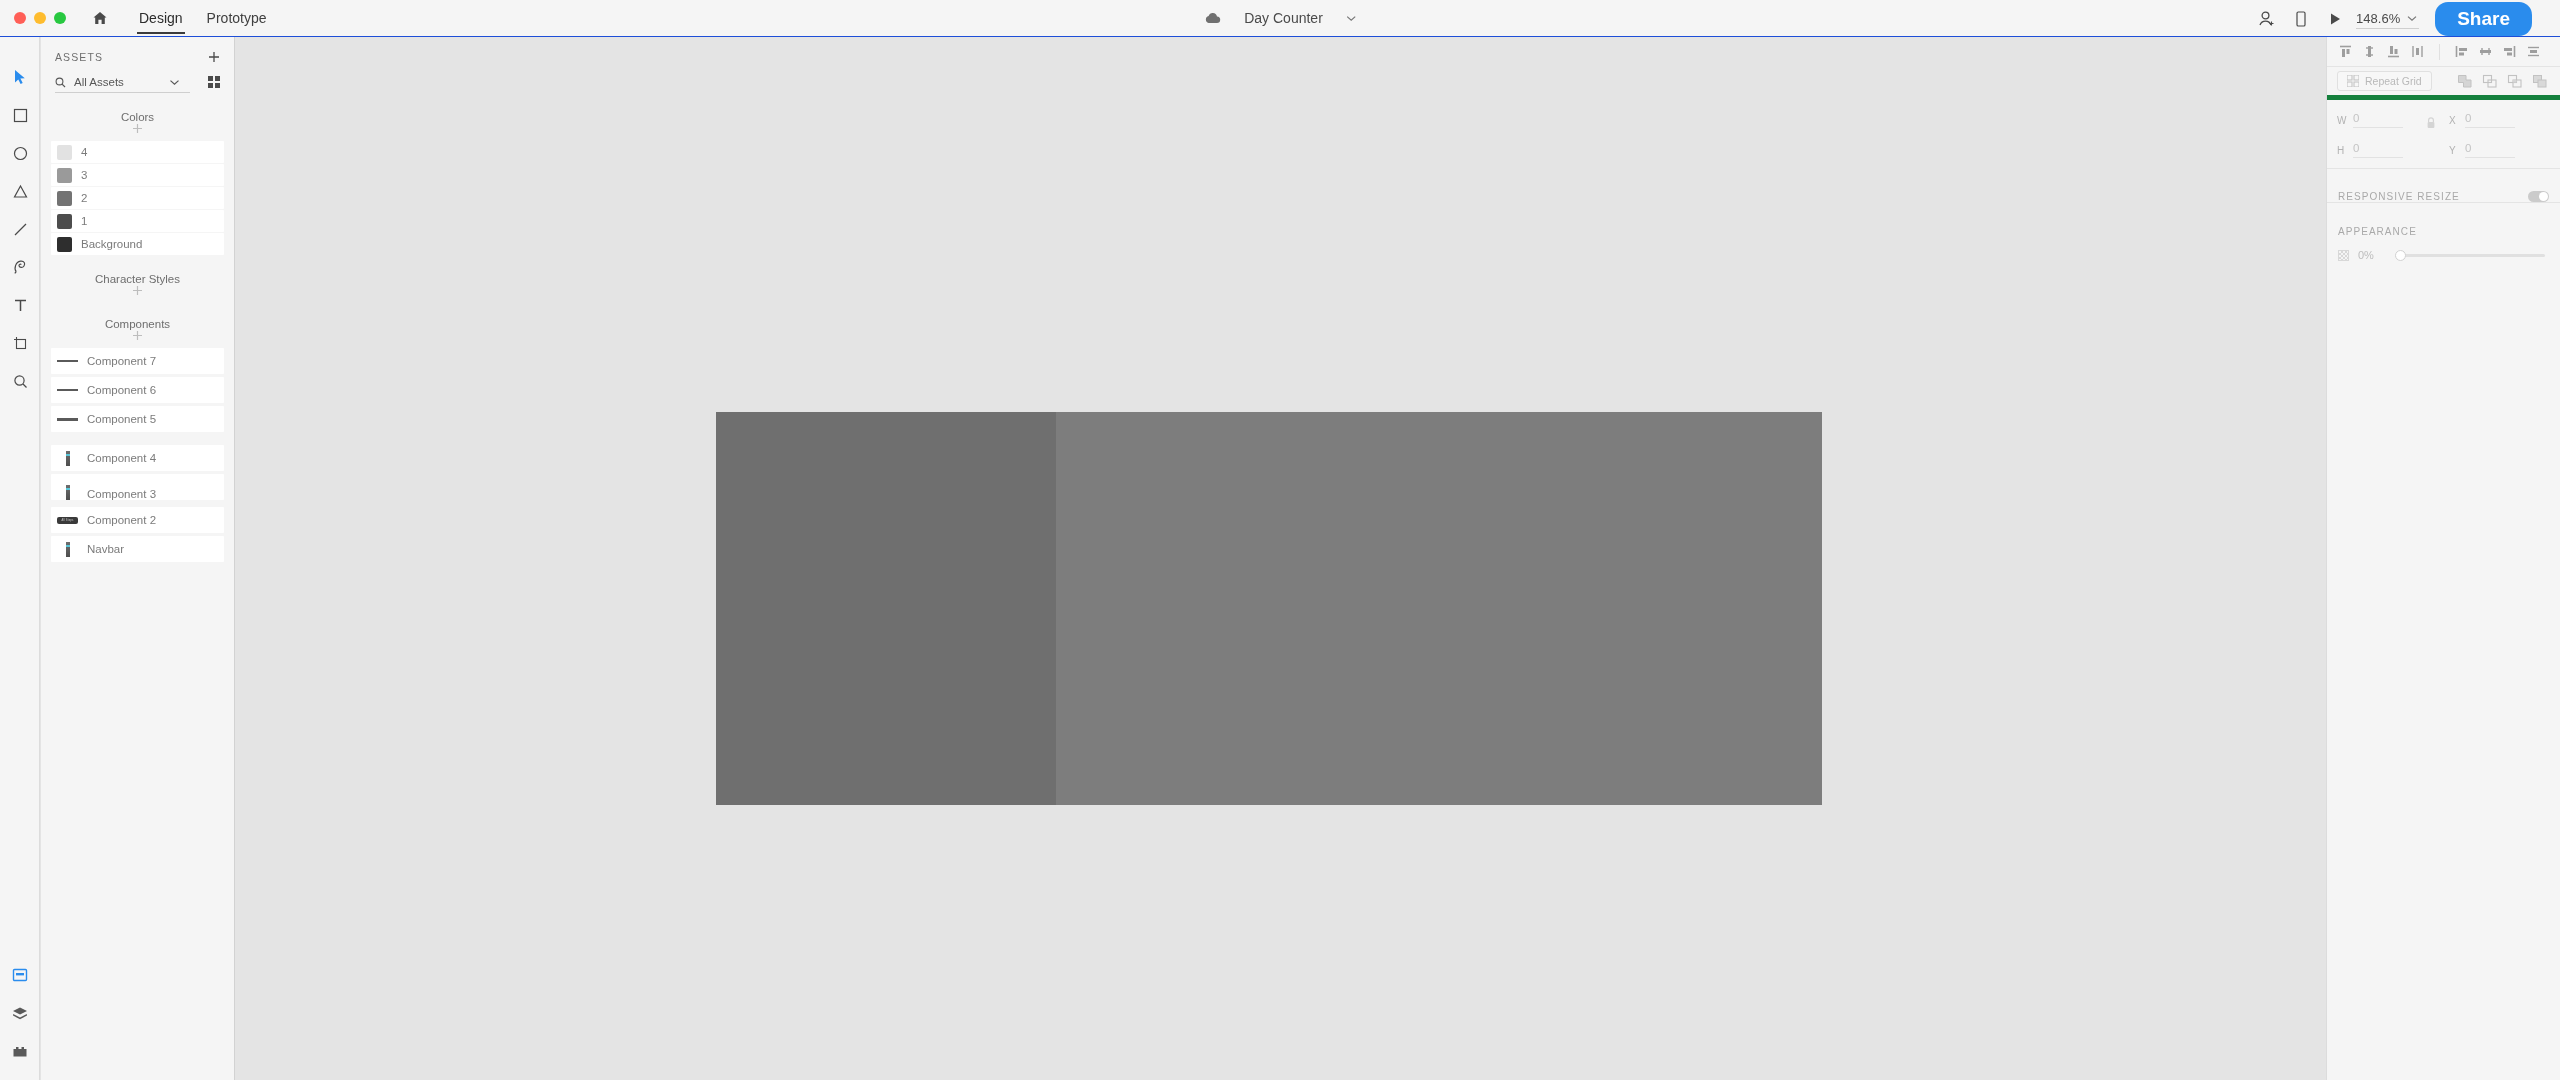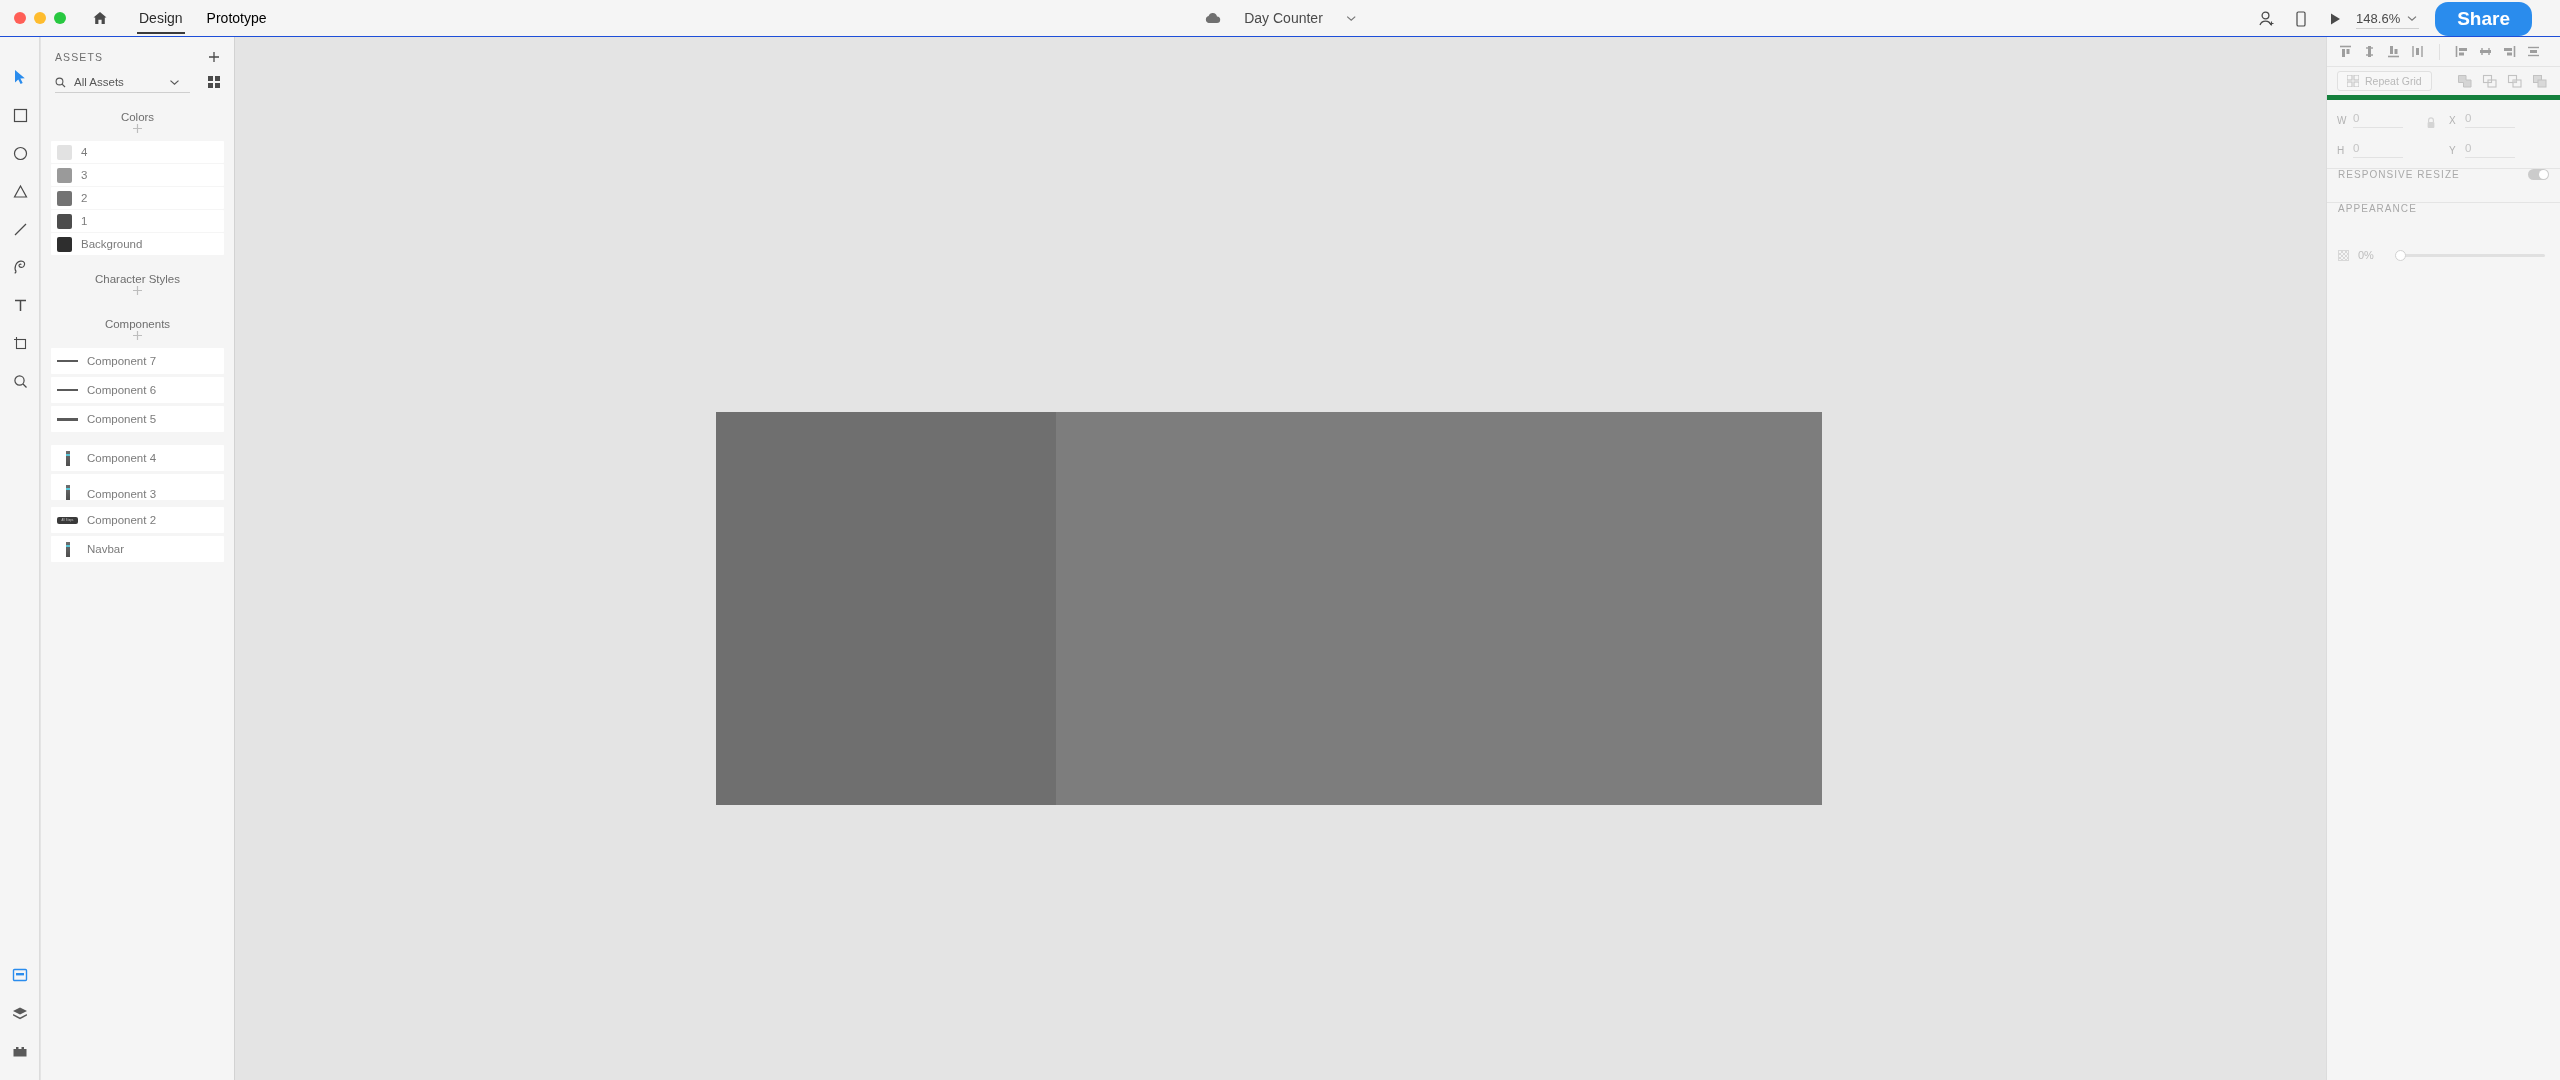--- a/index.html
+++ b/index.html
@@ -17,21 +17,21 @@
     position:absolute; left:0; top:0; width:2560px; height:37px;
     background:#f5f5f5; border-bottom:1px solid #1d4ed8;
     display:flex; align-items:center;
   }
   .traffic { display:flex; gap:8px; margin-left:14px; }
   .tl { width:12px; height:12px; border-radius:50%; }
   .tl.r{background:#ff5f57;} .tl.y{background:#febc2e;} .tl.g{background:#28c840;}
   .home-btn { margin-left:21px; width:26px; height:26px; display:flex;align-items:center;justify-content:center; cursor:pointer;}
   .modetabs { display:flex; margin-left:14px; height:37px; align-items:center; }
   .modetab {
-    font-size:14px; color:#000000; padding:0 12px; height:37px;
+    font-size:14px; color:#404040; padding:0 12px; height:37px;
     display:flex; align-items:center; cursor:pointer; position:relative;
   }
   .modetab.active { color:#2c2c2c; }
   .modetab.active:after {
     content:""; position:absolute; left:10px; right:10px; bottom:3px;
     height:2px; background:#3b3b3b;
   }
   .doctitle {
     position:absolute; left:50%; transform:translateX(-50%);
     display:flex; align-items:center; gap:23px; cursor:pointer;
@@ -132,21 +132,21 @@
   .whxy { padding:12px 10px 10px 10px; border-bottom:1px solid #e4e4e4; position:relative; }
   .whxy-line { display:flex; align-items:flex-start; margin-bottom:12px; }
   .fld { display:flex; align-items:center; gap:7px; width:76px; }
   .fld-lbl { font-size:10px; color:#b2b2b2; width:9px; }
   .fld-val {
     font-size:11.5px; color:#c4c4c4; border-bottom:1px solid #e2e2e2;
     width:50px; padding-bottom:3px; cursor:text;
   }
   .lockwrap { width:36px; display:flex; align-items:center; justify-content:center; padding-top:4px;}
   .sect-bar {
-    display:flex; align-items:flex-start; justify-content:space-between;
+    display:flex; align-items:flex-end; justify-content:space-between;
     height:34px; padding:0 11px; border-bottom:1px solid #e4e4e4;
   }
   .sect-bar .t { font-size:10px; letter-spacing:1.05px; color:#a9a9a9; }
   .toggle { width:21px; height:11px; border-radius:6px; background:#cbcbcb; position:relative; cursor:pointer; }
   .toggle:after { content:""; position:absolute; right:1px; top:1px; width:9px; height:9px; border-radius:50%; background:#fff; }
   .appear-row { display:flex; align-items:center; gap:9px; padding:12px 11px; }
   .checker {
     width:11px; height:11px; border:1px solid #d8d8d8;
     background-image:linear-gradient(45deg,#d8d8d8 25%,transparent 25%,transparent 75%,#d8d8d8 75%),
                      linear-gradient(45deg,#d8d8d8 25%,transparent 25%,transparent 75%,#d8d8d8 75%);

